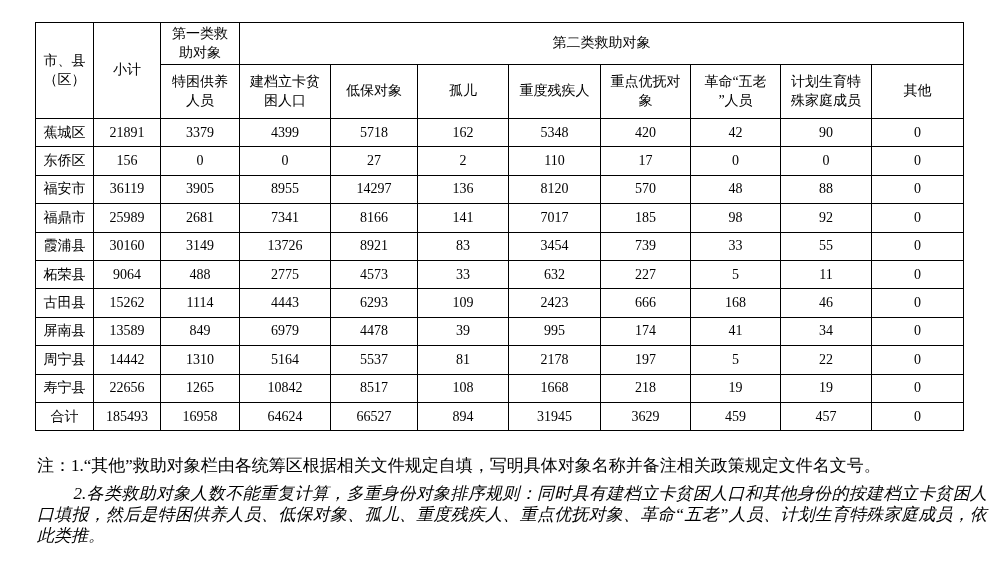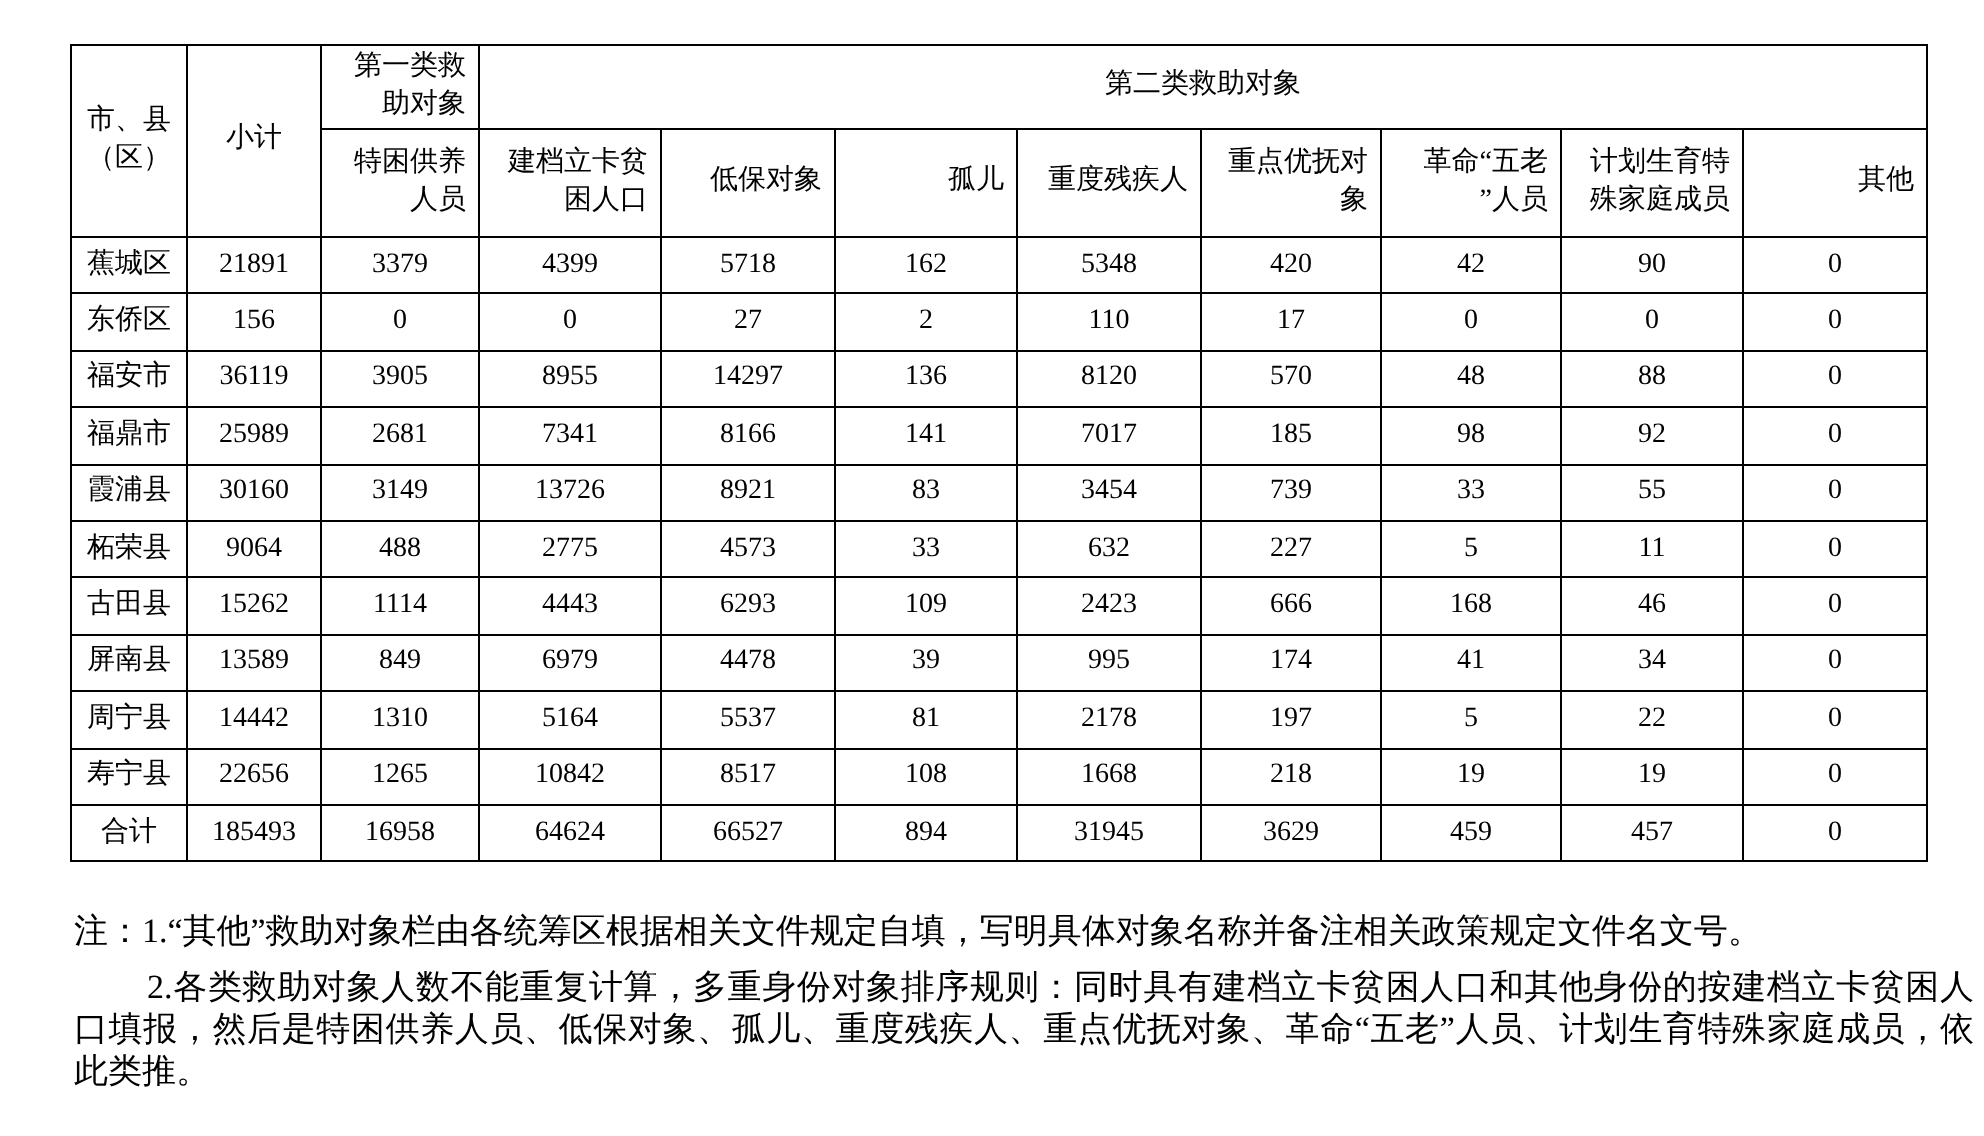--- a/index.html
+++ b/index.html
@@ -27,34 +27,34 @@
     text-align: center;
     vertical-align: middle;
     font-weight: normal;
     font-size: 14px;
     line-height: 1.3;
     padding: 1px 2px;
     overflow: hidden;
     box-sizing: border-box;
   }
   .report th { white-space: pre-line; }
-  .report th.pad { padding-left: 6px; padding-right: 6px; text-align: right; }
+  .report th.pad { padding-left: 6px; padding-right: 6px; }
   tr.h1 th { height: 42px; }
   tr.h2 th { height: 54px; }
   .report tbody td { height: 28.4px; }
   .notes {
     position: absolute;
     left: 37px; top: 455px;
     width: 950px;
     font-size: 17px;
     line-height: 21px;
     text-align: justify;
   }
   .notes p { margin: 0; }
-  .notes p.note2 { margin-top: 7px; text-indent: 2.15em; }
+  .notes p.note2 { margin-top: 7px; text-indent: 2.15em; font-style: italic; }
 </style>
 </head>
 <body>
 
 <div class="page">
 
   <table class="report">
     <colgroup>
       <col style="width:58px">
         <col style="width:67px">

